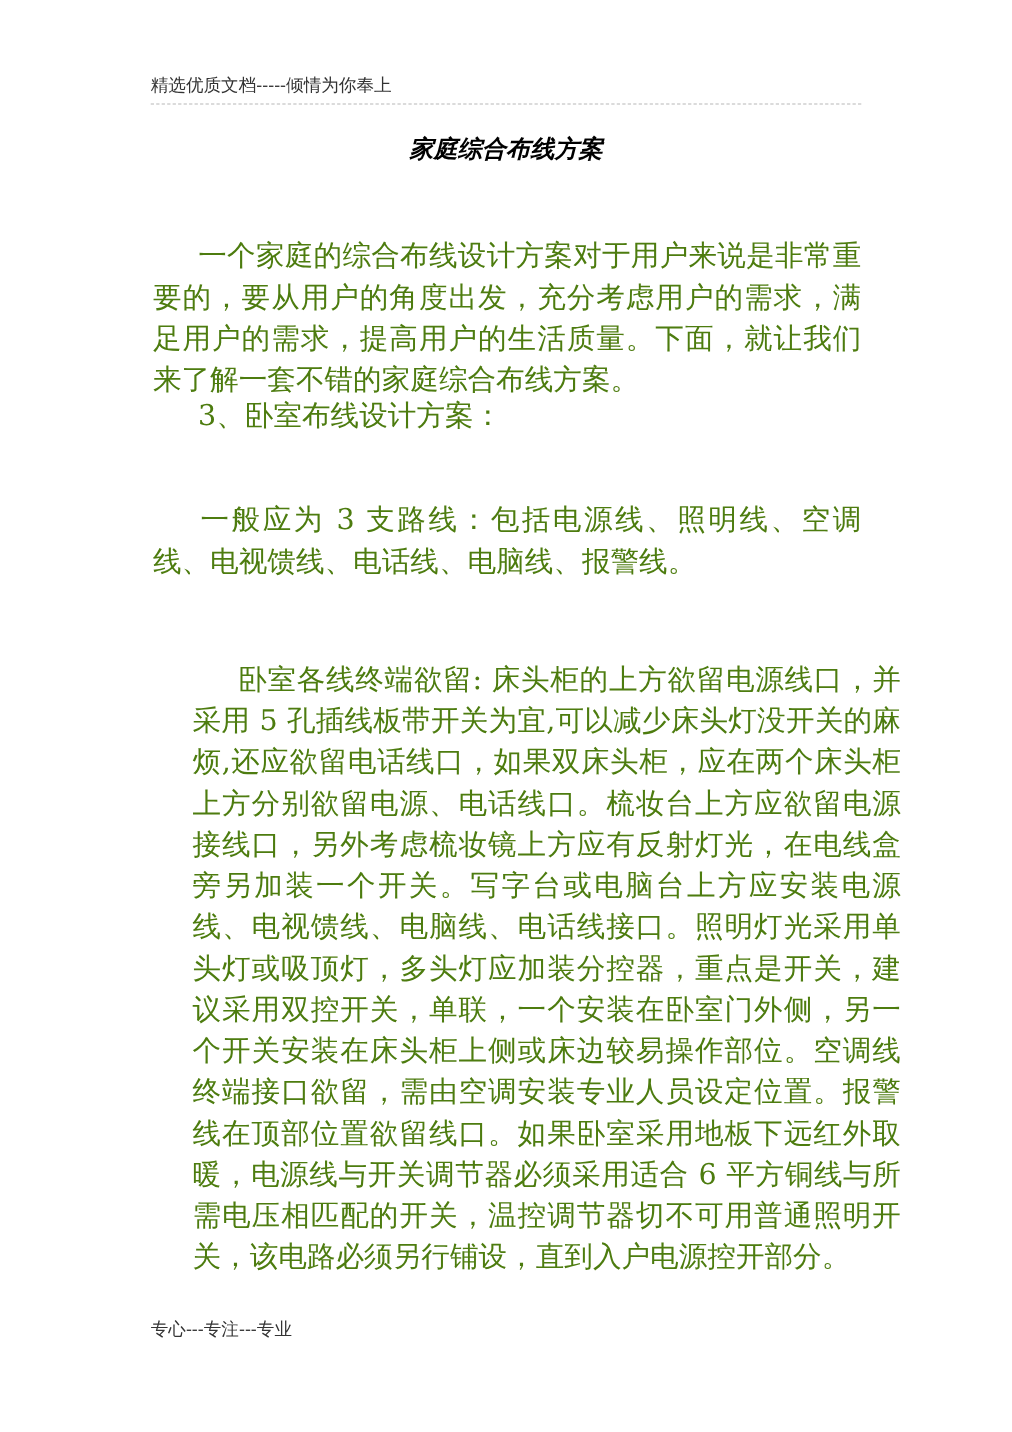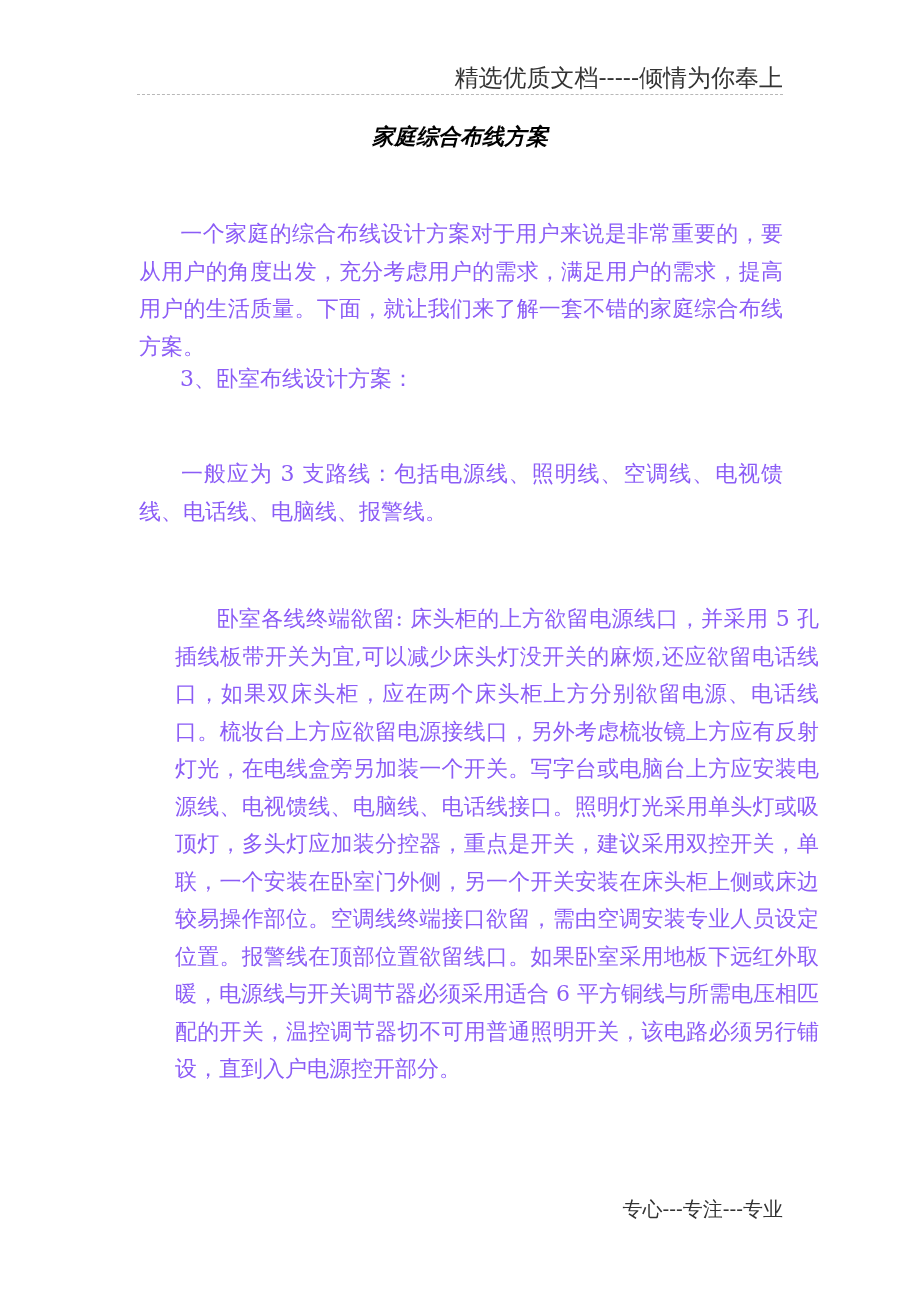--- a/index.html
+++ b/index.html
@@ -13,22 +13,22 @@
       position: relative;
       overflow: hidden;
       color: #111111;
       font-family: "DejaVu Serif", "Liberation Serif", serif;
     }
     .page-header {
       position: absolute;
       left: 137px;
       top: 64px;
       width: 646px;
-      text-align: right;
-      font-size: 24px;
+      text-align: left;
+      font-size: 16px;
       line-height: 28px;
       color: #333333;
       letter-spacing: 0px;
     }
     .header-rule {
       position: absolute;
       left: 137px;
       top: 94px;
       width: 646px;
       height: 0;
@@ -44,41 +44,41 @@
       line-height: 30px;
       font-weight: bold;
       font-family: "DejaVu Sans", "Liberation Sans", sans-serif;
       color: #000000;
       font-style: italic;
     }
     .body-text {
       position: absolute;
       left: 139px;
       width: 644px;
-      font-size: 22px;
+      font-size: 26px;
       line-height: 37.5px;
       text-align: justify;
       text-align-last: left;
-      color: #8b5cf6;
+      color: #4d7c0f;
     }
     .body-text .indent {
       display: inline-block;
       width: 41px;
     }
     .p1 { top: 215px; }
     .p2 { top: 360px; }
     .p3 { top: 455px; }
     .p4 { top: 600px; margin-left: 36px; }
     .page-footer {
       position: absolute;
       left: 137px;
       top: 1195px;
       width: 646px;
-      text-align: right;
-      font-size: 20px;
+      text-align: left;
+      font-size: 16px;
       line-height: 28px;
       color: #333333;
     }
   </style>
 </head>
 <body>
 
 <div class="page-header">精选优质文档-----倾情为你奉上</div>
 <div class="header-rule"></div>
 

